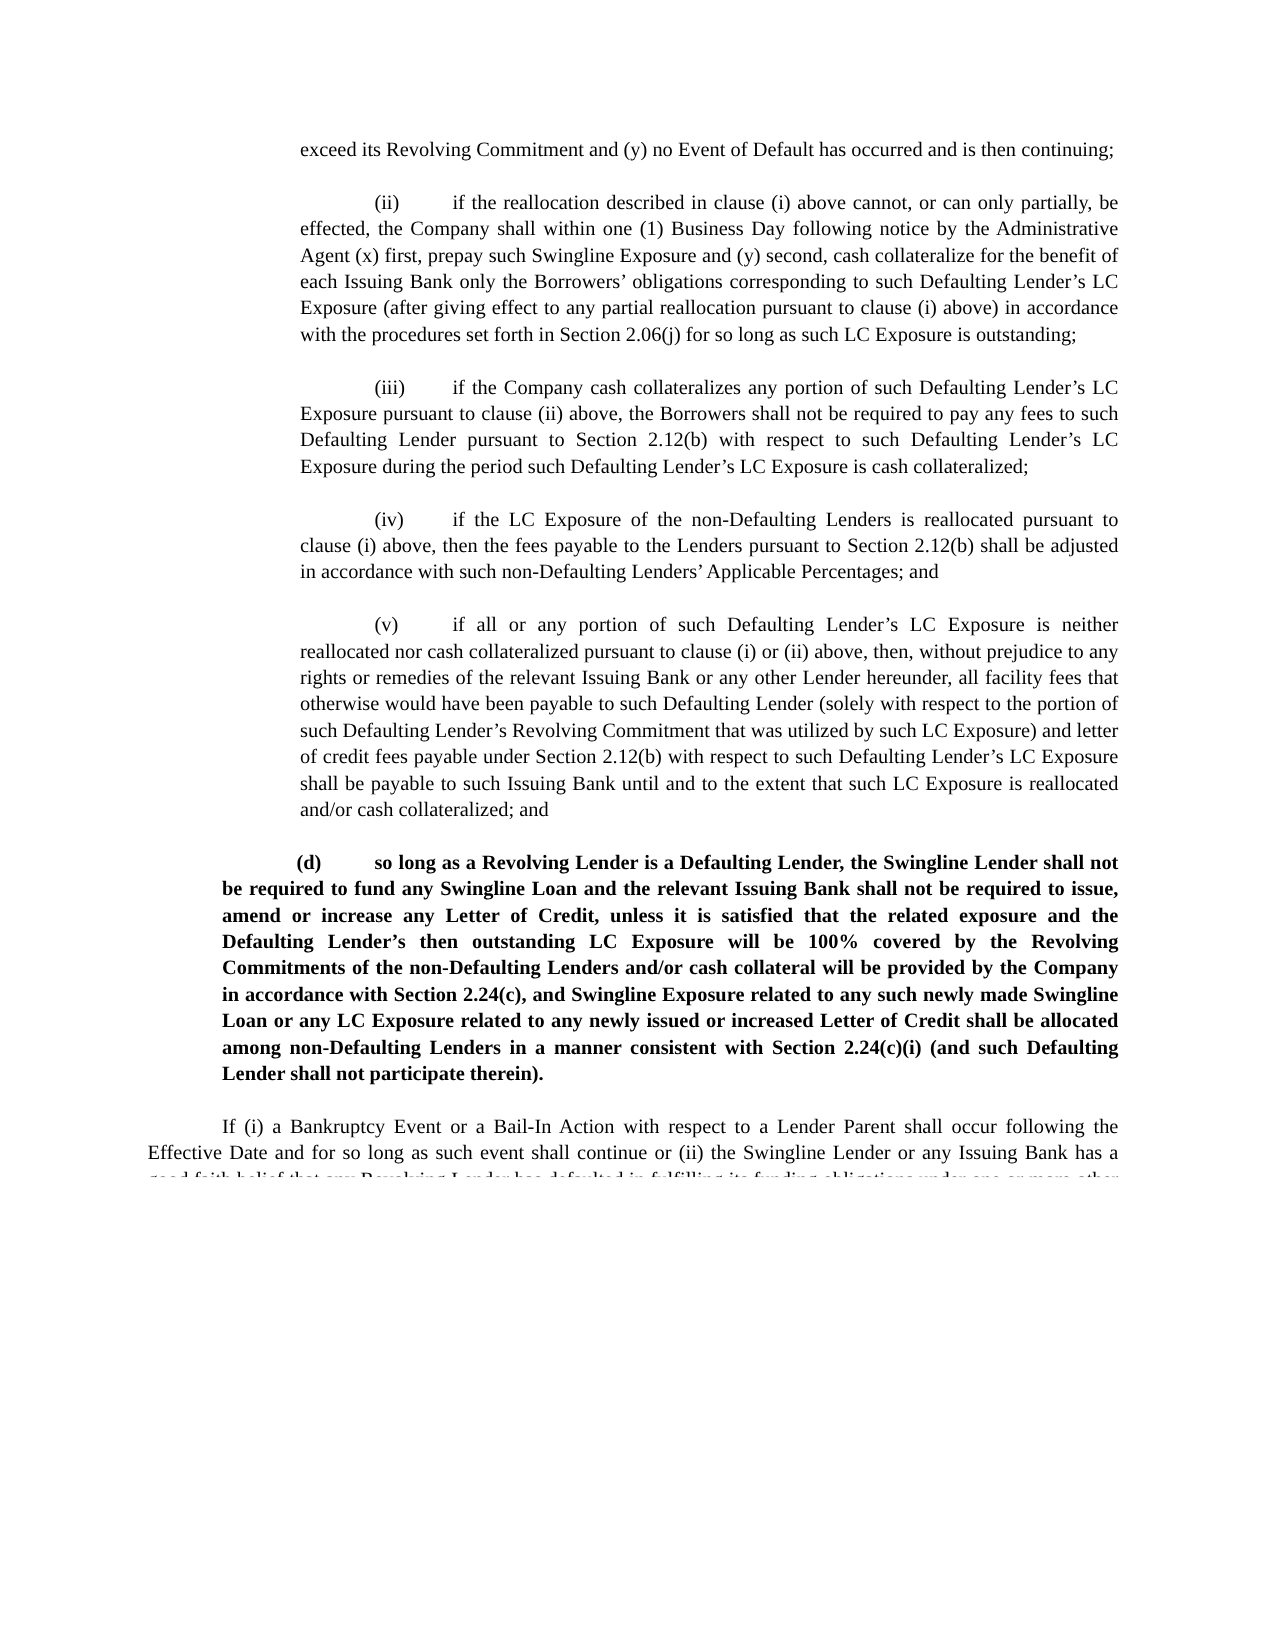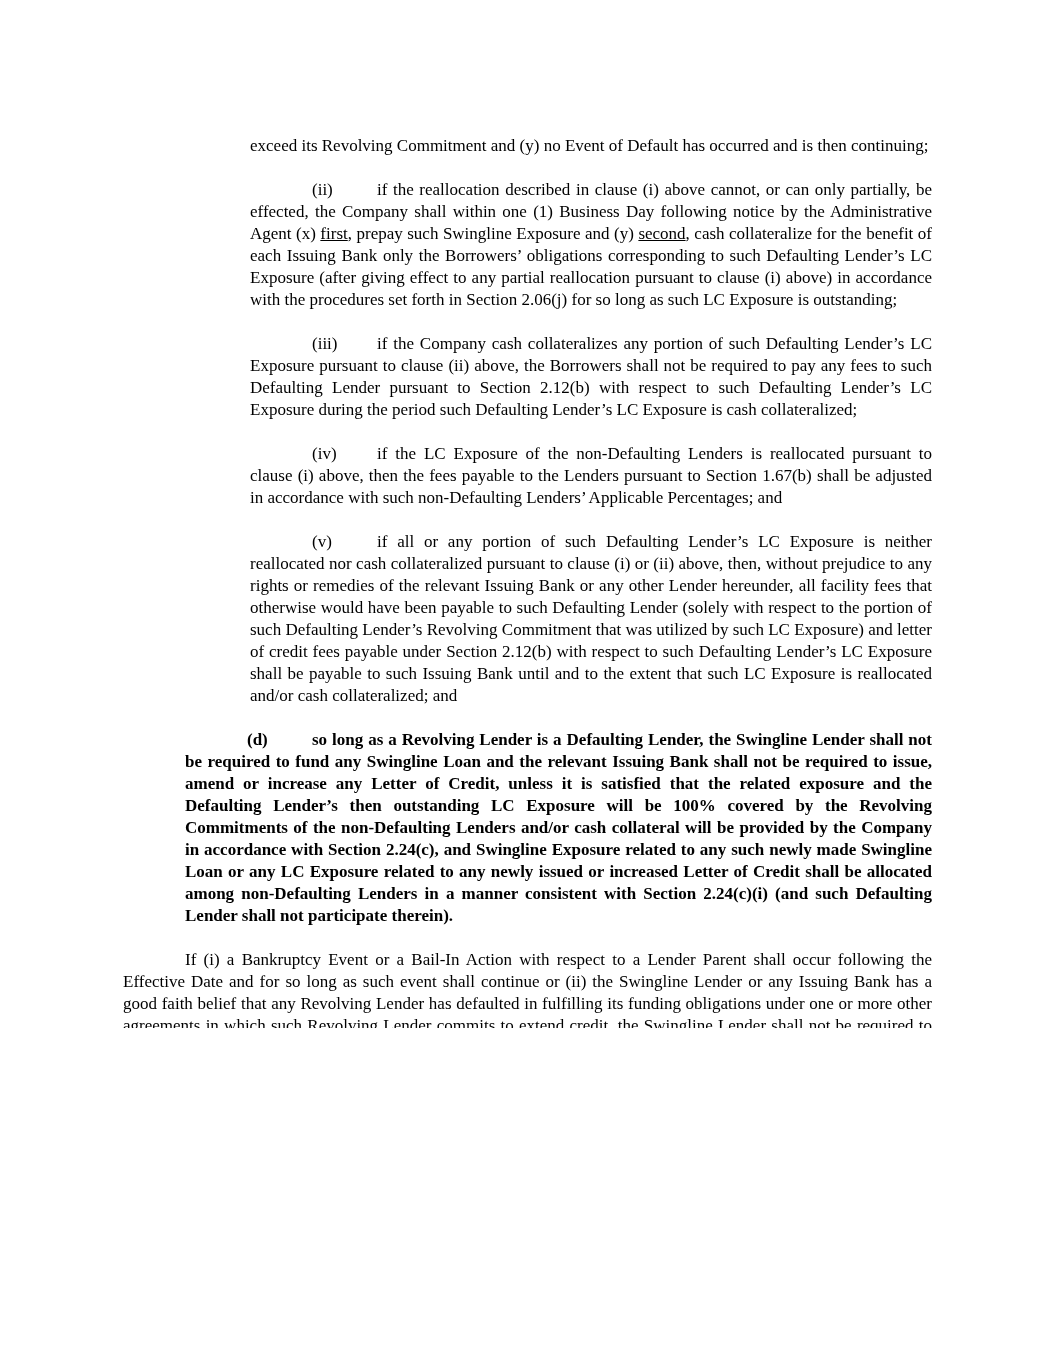--- a/index.html
+++ b/index.html
@@ -10,37 +10,36 @@
   .doc-page {
     position: relative;
     width: 1055px;
     height: 981px;
     box-sizing: border-box;
     background: #ffffff;
     color: #000000;
     font-family: "Liberation Serif", "DejaVu Serif", serif;
     font-size: 17px;
     line-height: 22px;
-    padding: 88px 123px 0 123px;
+    padding: 114px 123px 0 123px;
     overflow: hidden;
-    margin-top: 47px;
   }
   .para {
     margin: 0 0 22px 0;
     text-align: justify;
   }
   .level-1 { margin-left: 62px; font-weight: bold; }
   .level-2 { margin-left: 127px; }
   .indent  { text-indent: 62px; }
   .clause-label {
     display: inline-block;
     min-width: 65px;
     text-indent: 0;
   }
-  .u { text-decoration: underline; }
+  .u { }
   .page-number {
     position: absolute;
     top: 1272px;
     left: 0;
     right: 0;
     text-align: center;
     font-size: 17px;
     line-height: 22px;
   }
 </style>
@@ -53,21 +52,21 @@
 
   <p class="para level-2 indent">
     <span class="clause-label">(ii)</span><span>if the reallocation described in clause (i) above cannot, or can only partially, be effected, the Company shall within one (1) Business Day following notice by the Administrative Agent (x) </span><span class="u">first</span><span>, prepay such Swingline Exposure and (y) </span><span class="u">second</span><span>, cash collateralize for the benefit of each Issuing Bank only the Borrowers’ obligations corresponding to such Defaulting Lender’s LC Exposure (after giving effect to any partial reallocation pursuant to clause (i) above) in accordance with the procedures set forth in Section 2.06(j) for so long as such LC Exposure is outstanding;</span>
   </p>
 
   <p class="para level-2 indent">
     <span class="clause-label">(iii)</span><span>if the Company cash collateralizes any portion of such Defaulting Lender’s LC Exposure pursuant to clause (ii) above, the Borrowers shall not be required to pay any fees to such Defaulting Lender pursuant to Section 2.12(b) with respect to such Defaulting Lender’s LC Exposure during the period such Defaulting Lender’s LC Exposure is cash collateralized;</span>
   </p>
 
   <p class="para level-2 indent">
-    <span class="clause-label">(iv)</span><span>if the LC Exposure of the non-Defaulting Lenders is reallocated pursuant to clause (i) above, then the fees payable to the Lenders pursuant to Section 1.67(b) shall be adjusted in accordance with such non-Defaulting Lenders’ Applicable Percentages; and</span>
+    <span class="clause-label">(iv)</span><span>if the LC Exposure of the non-Defaulting Lenders is reallocated pursuant to clause (i) above, then the fees payable to the Lenders pursuant to Section 2.12(b) shall be adjusted in accordance with such non-Defaulting Lenders’ Applicable Percentages; and</span>
   </p>
 
   <p class="para level-2 indent">
     <span class="clause-label">(v)</span><span>if all or any portion of such Defaulting Lender’s LC Exposure is neither reallocated nor cash collateralized pursuant to clause (i) or (ii) above, then, without prejudice to any rights or remedies of the relevant Issuing Bank or any other Lender hereunder, all facility fees that otherwise would have been payable to such Defaulting Lender (solely with respect to the portion of such Defaulting Lender’s Revolving Commitment that was utilized by such LC Exposure) and letter of credit fees payable under Section 2.12(b) with respect to such Defaulting Lender’s LC Exposure shall be payable to such Issuing Bank until and to the extent that such LC Exposure is reallocated and/or cash collateralized; and</span>
   </p>
 
   <p class="para level-1 indent">
     <span class="clause-label">(d)</span><span>so long as a Revolving Lender is a Defaulting Lender, the Swingline Lender shall not be required to fund any Swingline Loan and the relevant Issuing Bank shall not be required to issue, amend or increase any Letter of Credit, unless it is satisfied that the related exposure and the Defaulting Lender’s then outstanding LC Exposure will be 100% covered by the Revolving Commitments of the non-Defaulting Lenders and/or cash collateral will be provided by the Company in accordance with Section 2.24(c), and Swingline Exposure related to any such newly made Swingline Loan or any LC Exposure related to any newly issued or increased Letter of Credit shall be allocated among non-Defaulting Lenders in a manner consistent with Section 2.24(c)(i) (and such Defaulting Lender shall not participate therein).</span>
   </p>
 

